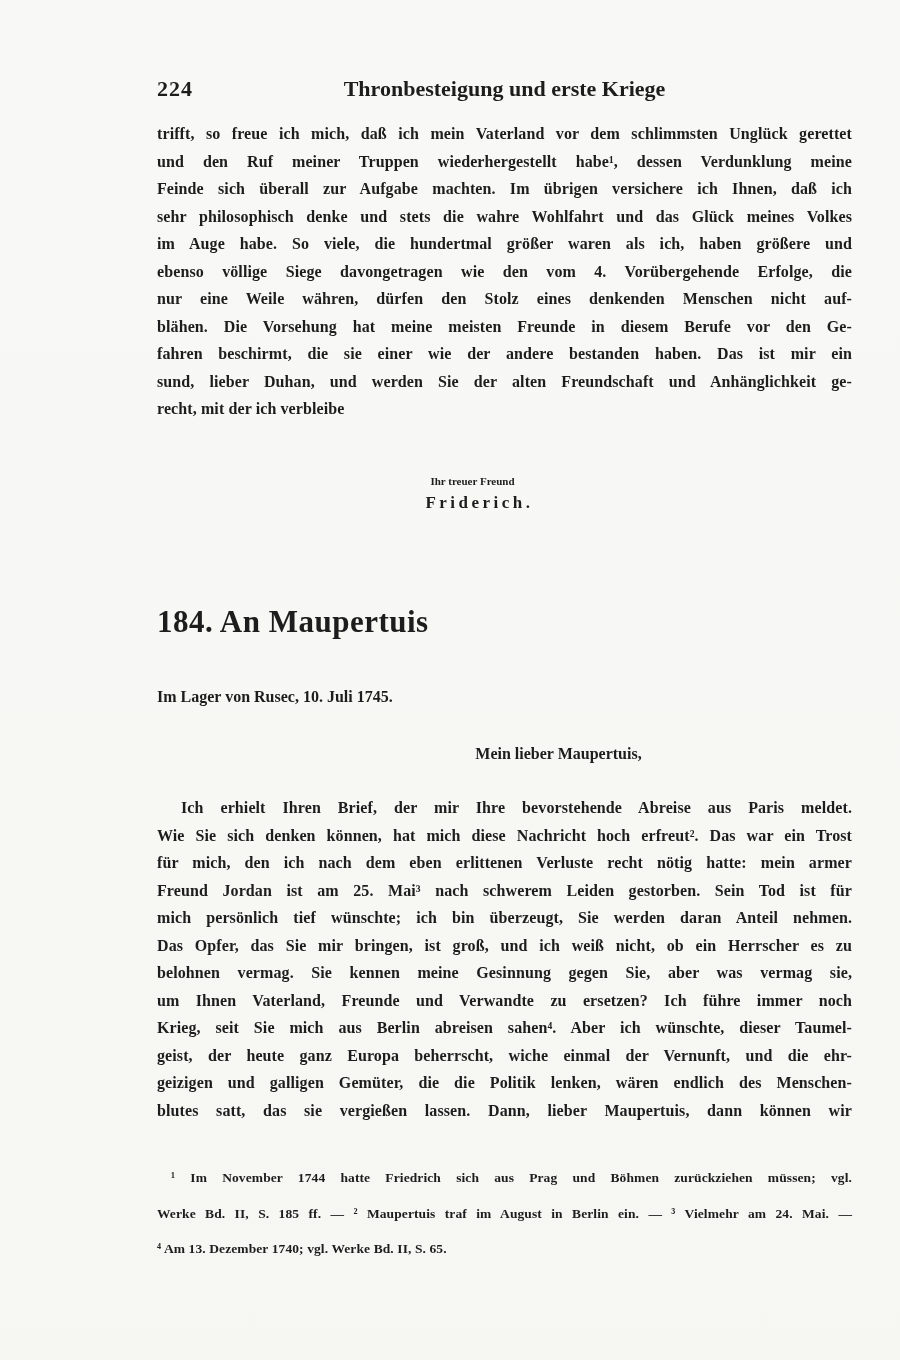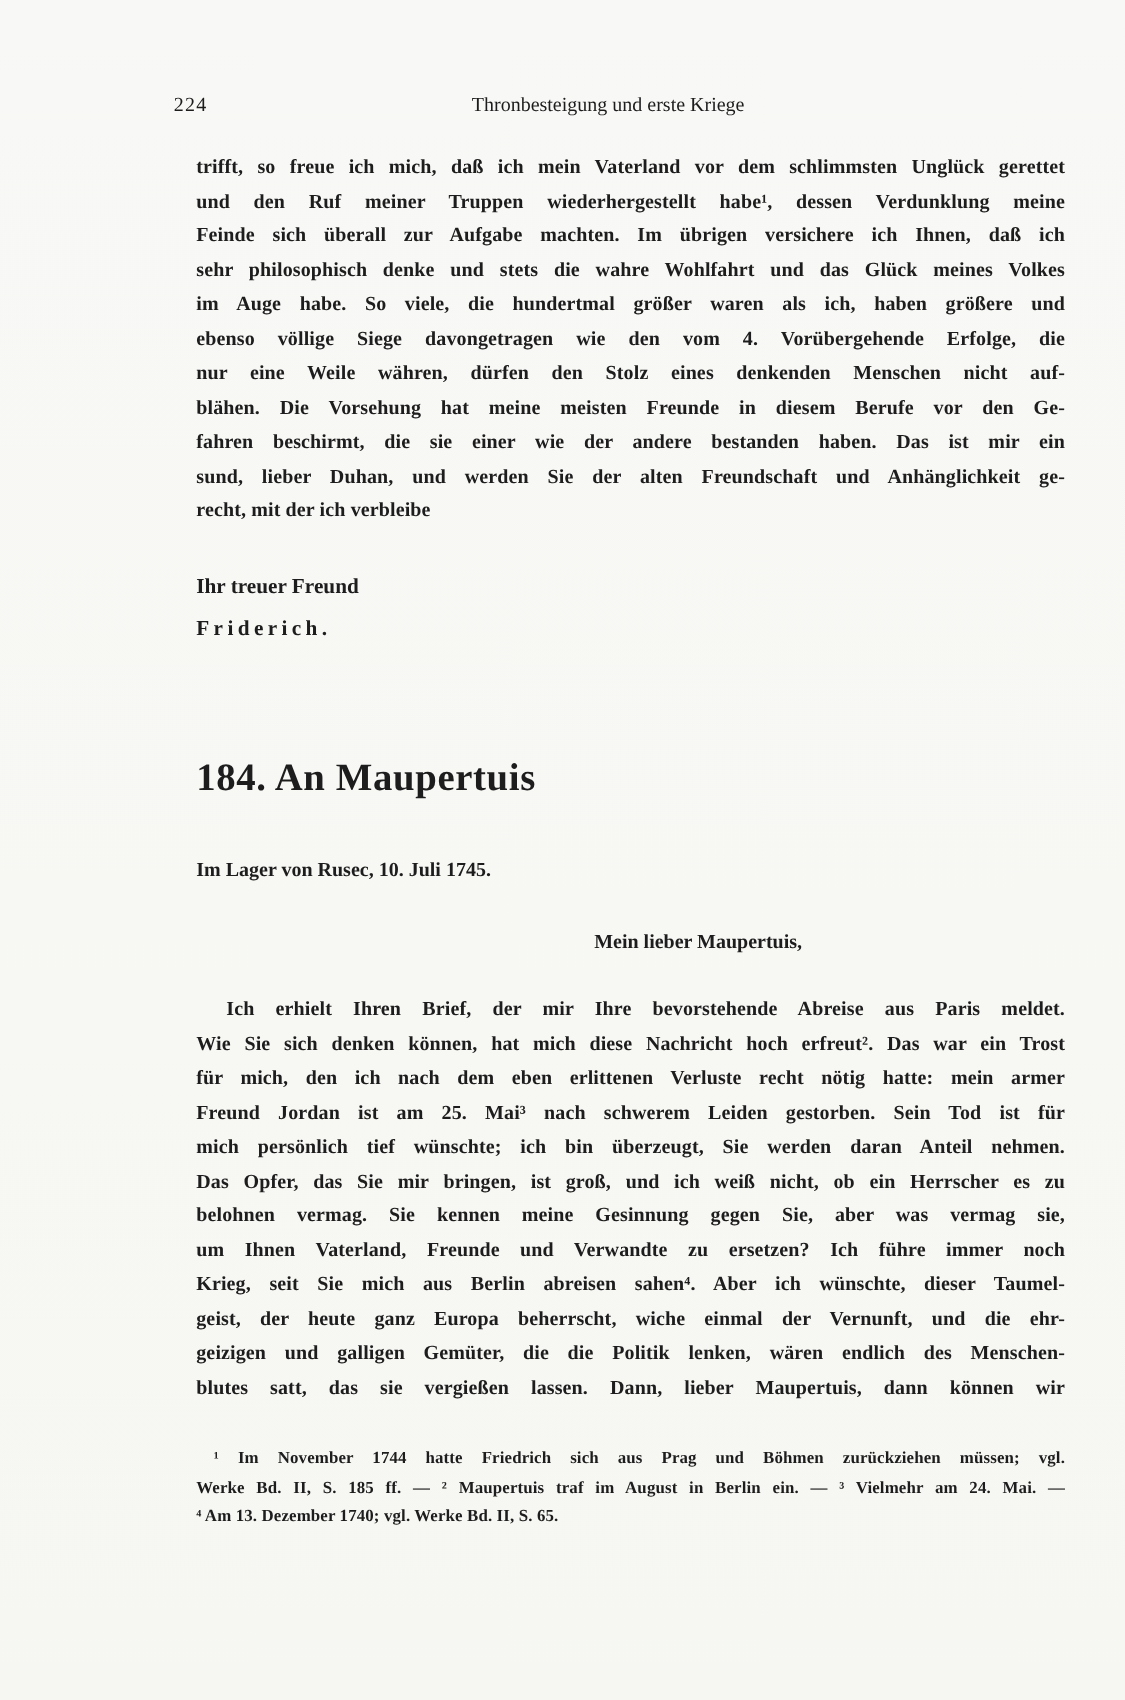--- a/index.html
+++ b/index.html
@@ -17,26 +17,26 @@
   }
   .page {
     position: absolute;
     inset: 0;
     background: linear-gradient(180deg, #f8f8f6 0%, #f7f7f4 60%, #f6f6f3 100%);
   }
   .abs { position: absolute; }
 
   
   .header-row {
-    left: 139px;
+    left: 157px;
     top: 76px;
     width: 695px;
     height: 24px;
-    font-size: 16px;
-    font-weight: normal;
+    font-size: 22px;
+    font-weight: bold;
   }
   .page-number {
     position: absolute;
     left: 0;
     top: 0;
     letter-spacing: 1px;
   }
   .running-title {
     position: absolute;
     left: 0;
@@ -60,35 +60,35 @@
   }
   .jline {
     white-space: normal;
     text-align: justify;
     text-align-last: justify;
   }
   .indent1 { padding-left: 24px; }
 
   .closing-line {
     left: 157px;
-    top: 459px;
+    top: 475px;
     width: 695px;
     padding-right: 64px;
     box-sizing: border-box;
-    text-align: left;
-    font-size: 17px;
+    text-align: center;
+    font-size: 11px;
     font-weight: bold;
   }
   .signature-line {
     left: 157px;
     top: 493px;
     width: 695px;
     padding-right: 50px;
     box-sizing: border-box;
-    text-align: left;
+    text-align: center;
     font-size: 17px;
     font-weight: bold;
     letter-spacing: 3.5px;
   }
 
   .section-heading {
     left: 157px;
     top: 604px;
     width: 695px;
     padding-right: 62px;
@@ -124,20 +124,21 @@
     left: 157px;
     top: 1154px;
     width: 695px;
     font-size: 13.5px;
     font-weight: bold;
     letter-spacing: 0.1px;
   }
   .fline {
     height: 23.5px;
     line-height: 23.5px;
+    margin-top: 12px;
   }
   .findent { padding-left: 14px; }
 </style>
 </head>
 <body>
 
 <div class="page">
 
   <div class="abs header-row">
     <span class="page-number">224</span>

